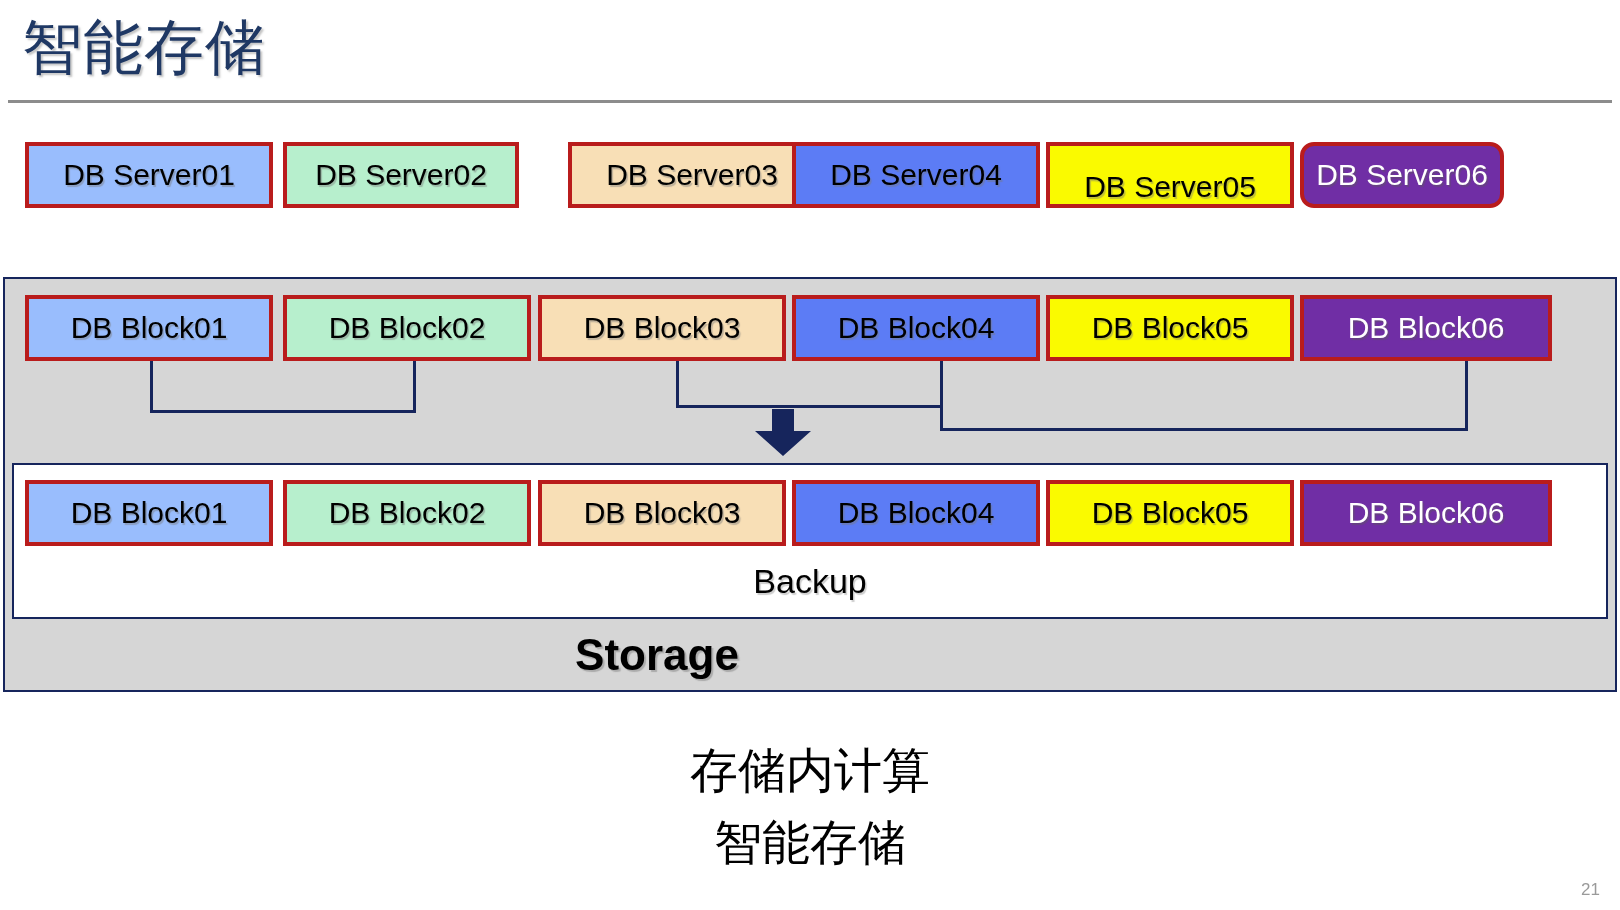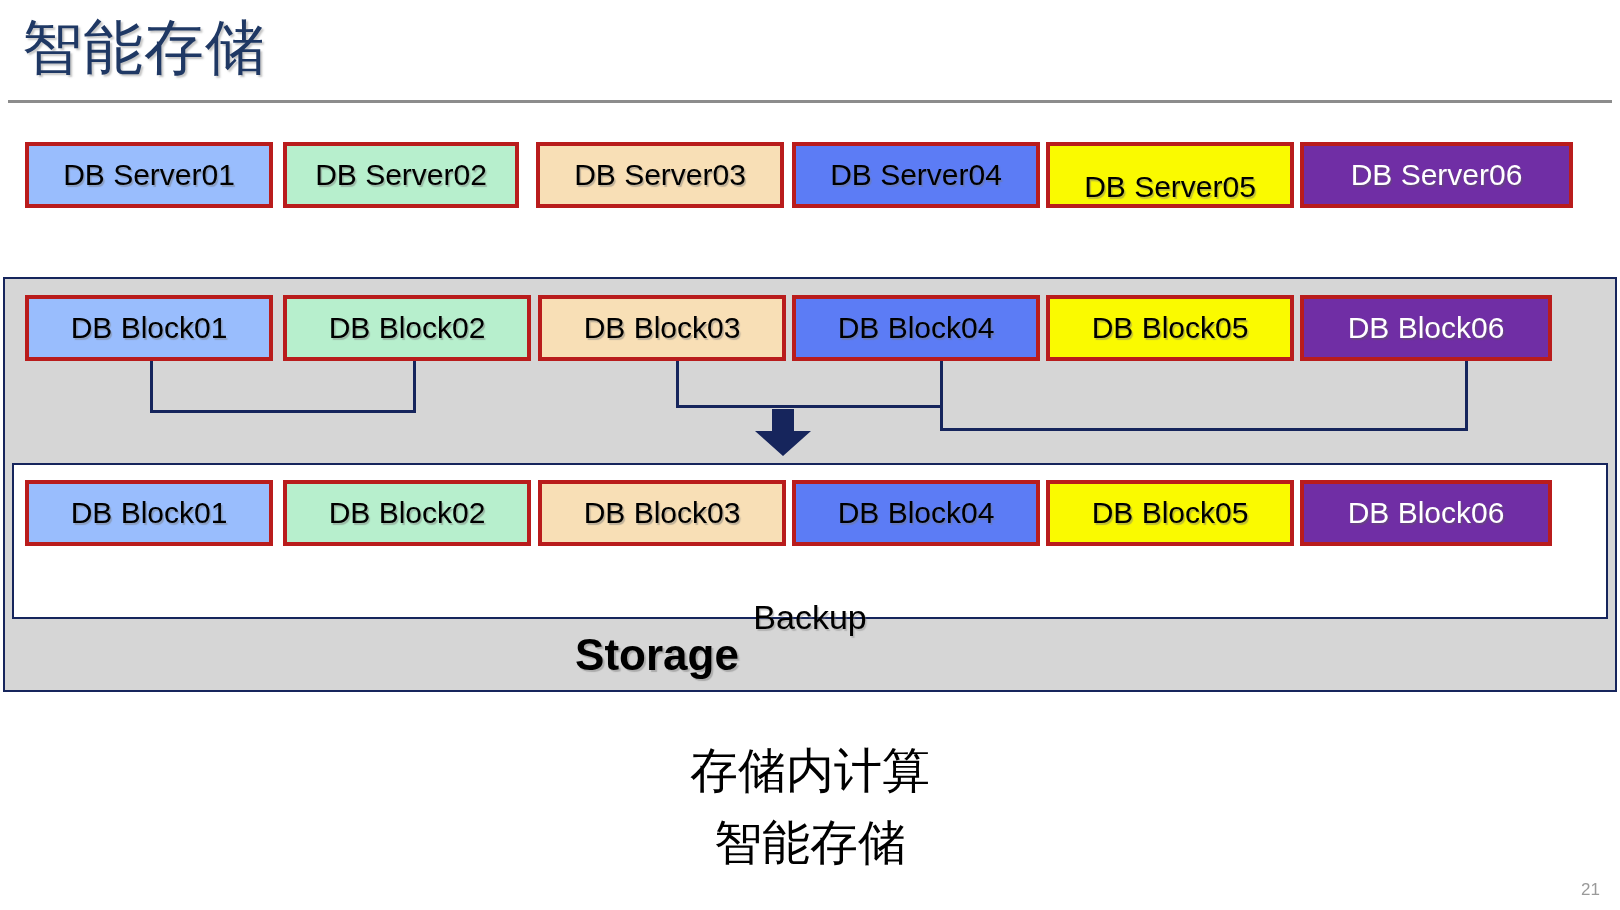--- a/index.html
+++ b/index.html
@@ -56,21 +56,20 @@
   
   .backup-box{
     position:absolute;left:12px;top:463px;width:1596px;height:156px;
     background:#ffffff;border:2px solid #16255C;box-sizing:border-box;
   }
   #block-row-2 .chip{top:480px;height:66px;}
   .backup-label{
     position:absolute;left:0;top:562px;width:1620px;
     text-align:center;font-size:34px;color:#000000;
     text-shadow:1.5px 1.5px 1px rgba(130,130,130,.4);
-    margin-top:36px;
   }
 
   .storage-label{
     position:absolute;left:0;top:630px;width:1314px;
     text-align:center;font-size:44px;font-weight:bold;color:#000000;
     text-shadow:2px 2px 1px rgba(120,120,120,.45);
   }
 
   
   .footer-lines{
@@ -90,30 +89,30 @@
   <div class="title">智能存储</div>
   <div class="title-rule"></div>
 
   <div id="server-row">
       <div class="chip" style="left: 25px; width: 248px; background: rgb(153, 189, 253);">
         <span>DB Server01</span>
       </div>
       <div class="chip" style="left: 283px; width: 236px; background: rgb(183, 239, 205);">
         <span>DB Server02</span>
       </div>
-      <div class="chip" style="left: 536px; width: 248px; background: rgb(248, 223, 182);">
+      <div class="chip" style="left: 568px; width: 248px; background: rgb(248, 223, 182);">
         <span>DB Server03</span>
       </div>
       <div class="chip" style="left: 792px; width: 248px; background: rgb(92, 124, 245);">
         <span>DB Server04</span>
       </div>
       <div class="chip" style="left: 1046px; width: 248px; background: rgb(250, 250, 0); align-items: flex-end;">
         <span>DB Server05</span>
       </div>
-      <div class="chip white-text" style="left: 1300px; width: 273px; background: rgb(112, 46, 165);">
+      <div class="chip white-text" style="left: 1300px; width: 204px; background: rgb(112, 46, 165); border-radius: 14px;">
         <span>DB Server06</span>
       </div>
     </div>
 
   <div class="storage-panel"></div>
 
   <div id="block-row-1">
       <div class="chip" style="left: 25px; width: 248px; background: rgb(153, 189, 253);">
         <span>DB Block01</span>
       </div>

